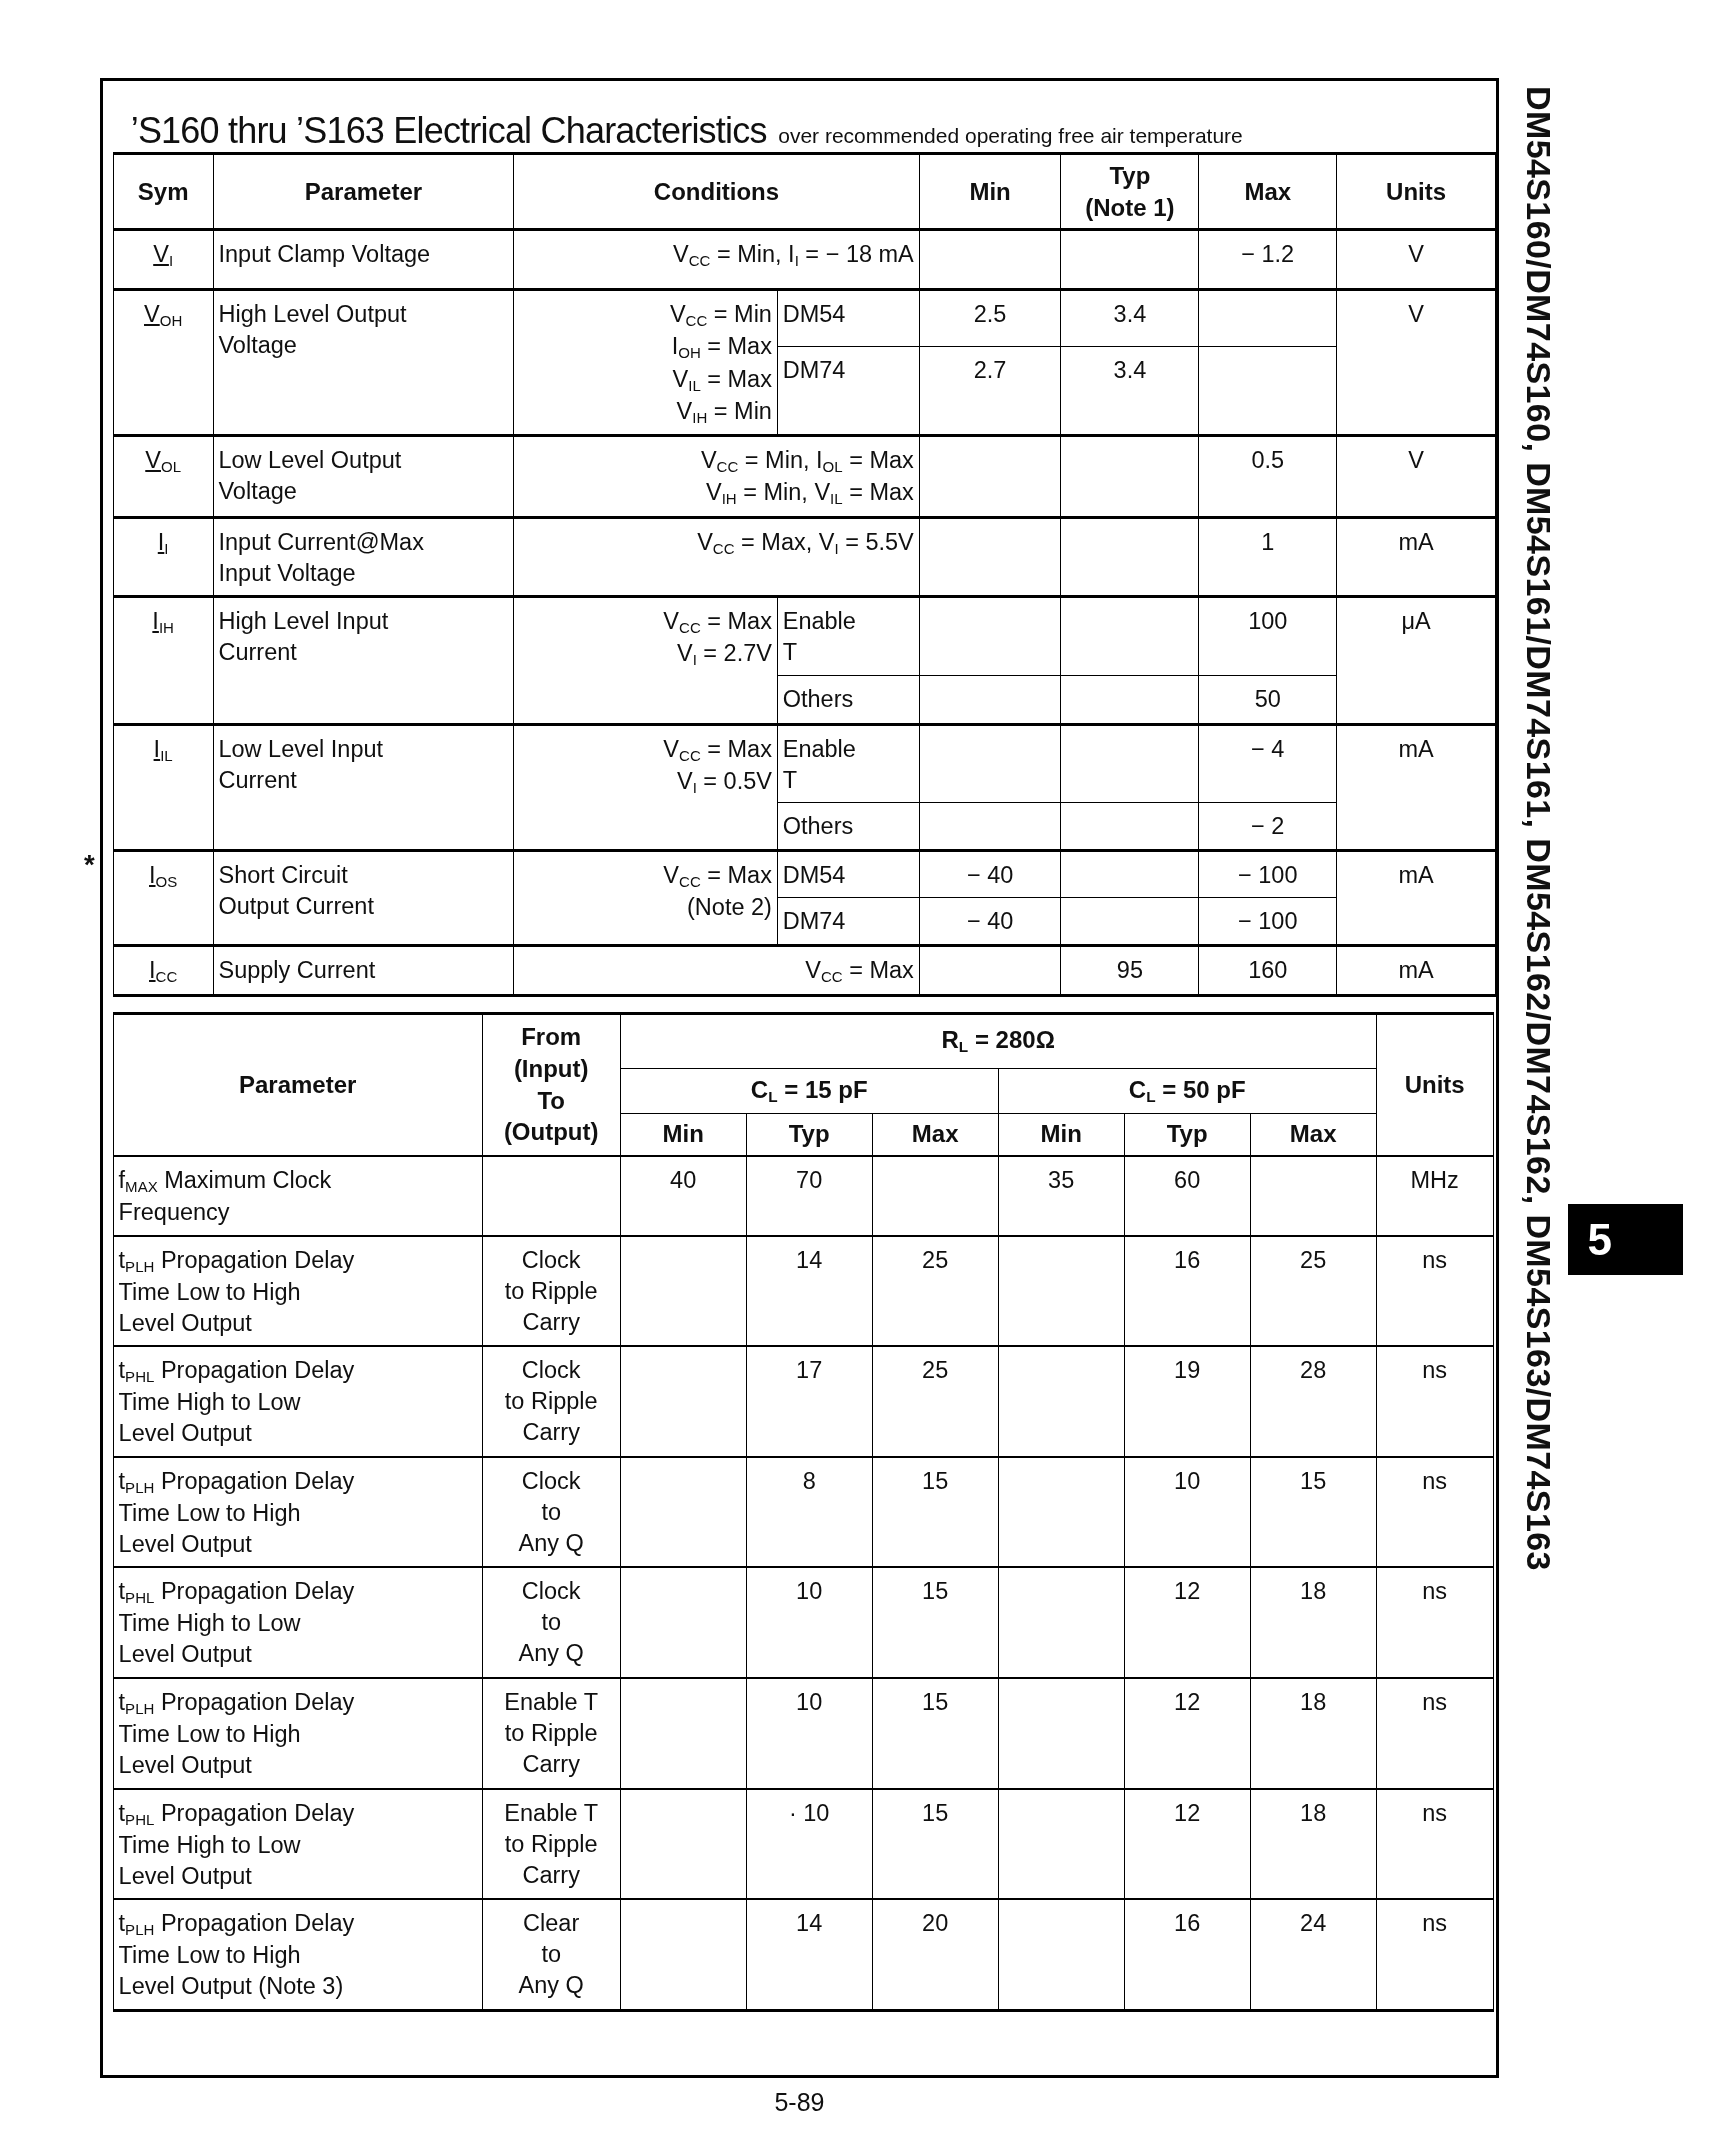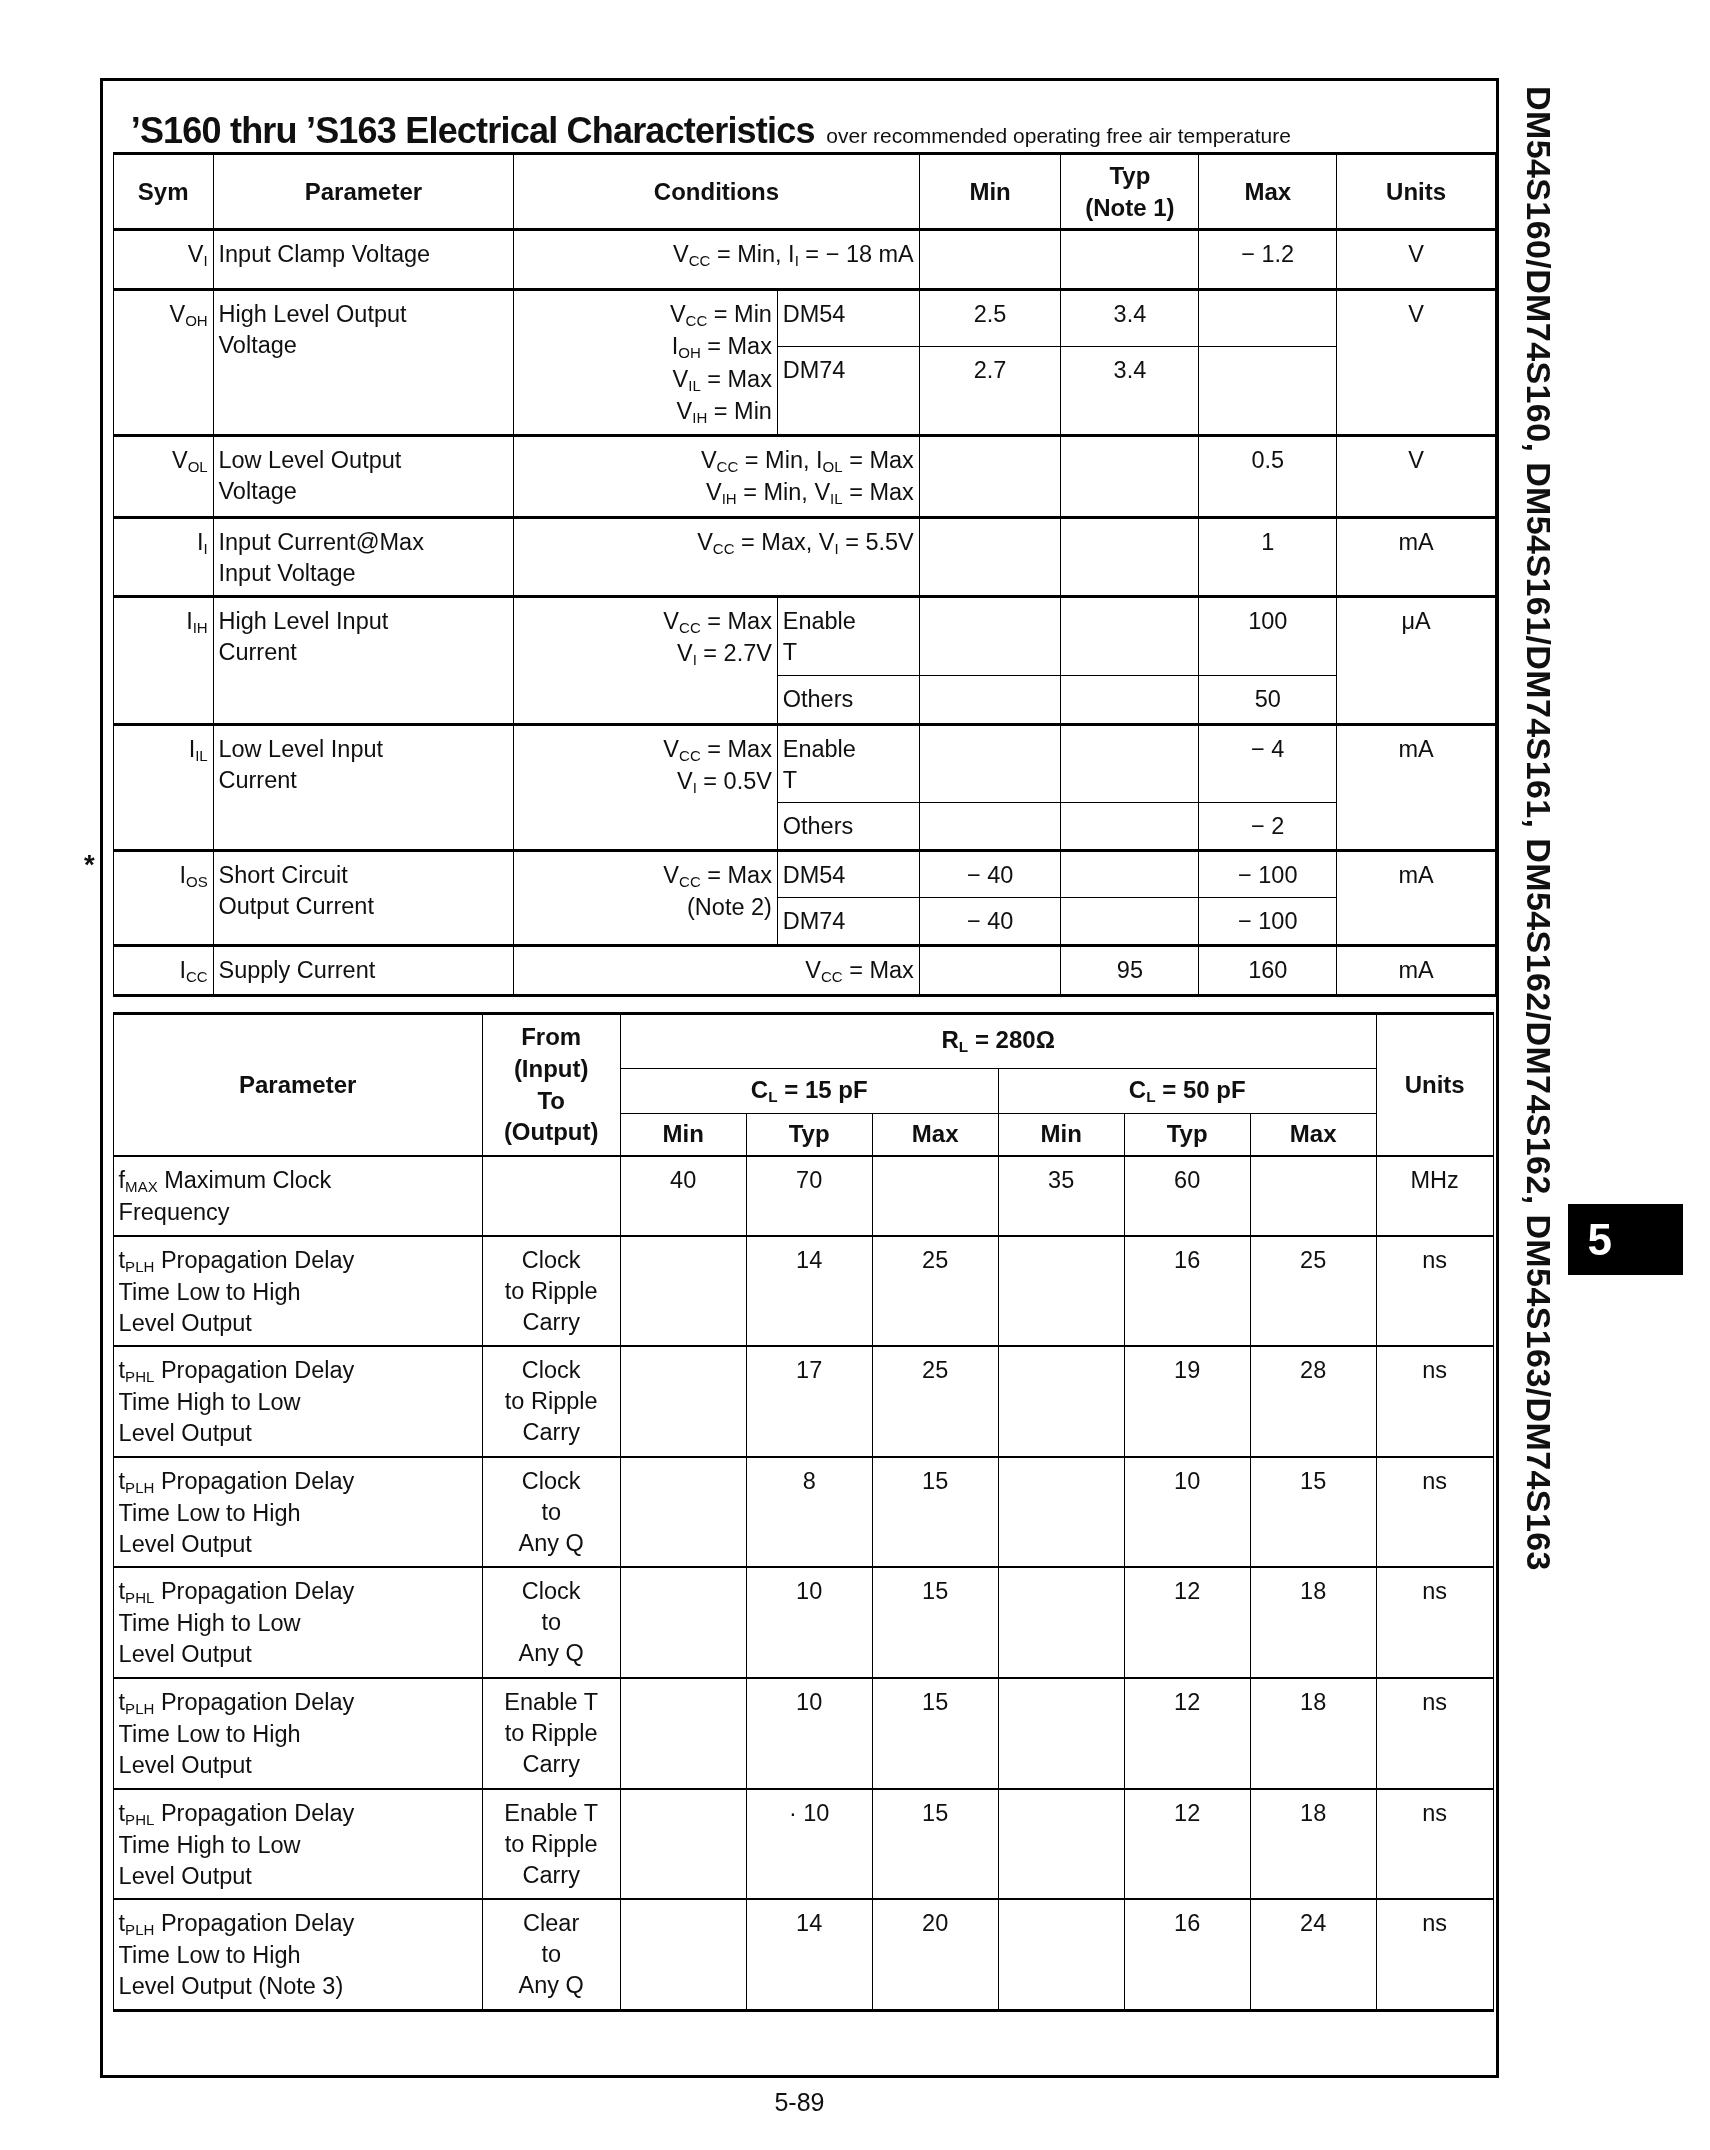--- a/index.html
+++ b/index.html
@@ -8,31 +8,31 @@
     font-family:"Liberation Sans","DejaVu Sans",sans-serif;color:#101010;
     overflow:hidden;
   }
   sub{font-size:0.64em;vertical-align:-0.28em;letter-spacing:0;}
   .main-box{
     position:absolute;left:100px;top:78px;width:1399px;height:2000px;
     border:3.2px solid #000;box-sizing:border-box;
   }
   .inner{padding:18px 0 0 9.7px;}
   .title-block{margin:11.3px 0 0 18px;}
-  .h1{font-size:36px;font-weight:bold;letter-spacing:-0.8px;white-space:nowrap;}
+  .h1{font-size:36px;font-weight:normal;letter-spacing:-0.8px;white-space:nowrap;}
   .h1-suffix{font-size:21px;font-weight:normal;letter-spacing:0;margin-left:8px;white-space:nowrap;}
   .h1-sub{font-size:24px;margin-top:13px;}
   table.t{border-collapse:collapse;table-layout:fixed;border-top:3.2px solid #000;border-bottom:3.2px solid #000;}
   table.t td{border:1.6px solid #000;vertical-align:top;font-size:23.5px;line-height:1.32;padding:8px 4.9px 6.5px 4.9px;box-sizing:border-box;overflow:hidden;}
   tr.head td,tr.head1 td,tr.head2 td,tr.head3 td{font-weight:bold;text-align:center;vertical-align:middle;font-size:24px;padding:4.9px;}
   tr.head td{border-bottom:3.2px solid #000;}
   tr.major td{border-top:3.2px solid #000;}
   table.sw tr.major td{border-top:2.4px solid #000;}
   table.sw tr.head3 td{border-bottom:2.4px solid #000;}
-  td.sym{text-align:right;padding-top:11.3px;}
+  td.sym{text-align:center;padding-top:11.3px;text-decoration:underline;}
   td.par{text-align:left;padding-left:24px;padding-top:9.7px;}
   td.cond{text-align:right;padding-left:19.4px;padding-top:9.7px;}
   td.sub{text-align:left;padding-left:18px;padding-top:9.7px;}
   td.val{text-align:center;padding-top:9.7px;}
   td.unit{text-align:center;padding-top:9.7px;}
   .sw-title-block{margin:27.5px 0 0 18px;}
   .footer{position:absolute;left:100px;top:2088px;width:1399px;text-align:center;font-size:25px;}
   .sidebar{
     position:absolute;left:1519px;top:86px;height:1458px;
     writing-mode:vertical-rl;font-size:34px;font-weight:bold;letter-spacing:0.4px;

